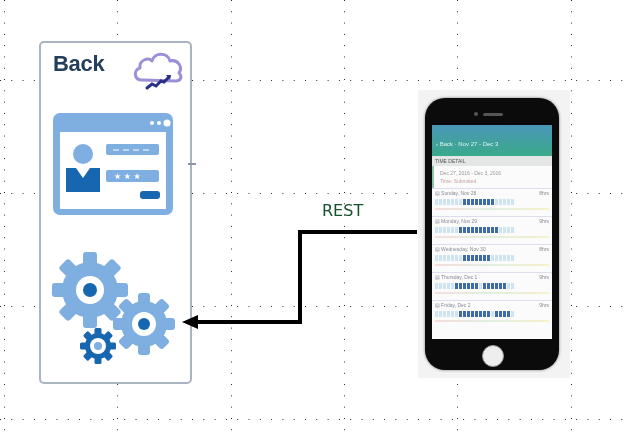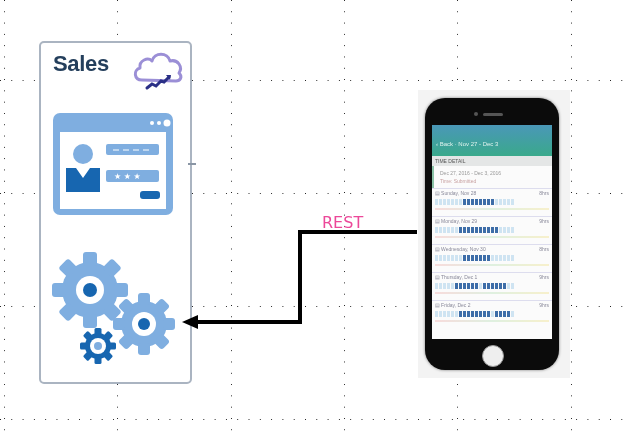--- a/index.html
+++ b/index.html
@@ -9,22 +9,22 @@
   .grid-v { position:absolute; top:0; width:1px; height:440px;
             background-image: linear-gradient(#222 0 1px, transparent 1px 100%);
             background-size:1px 11.3px; }
   .grid-h { position:absolute; left:0; height:1px; width:624px;
             background-image: linear-gradient(90deg, #222 0 1px, transparent 1px 100%);
             background-size:11.3px 1px; }
   .panel { position:absolute; left:39px; top:41px; width:149px; height:339px;
            border:2px solid #aab4c1; border-radius:5px; background:#fff; }
   .brand { position:absolute; left:53px; top:52px; color:#243f5c; font-weight:bold;
            font-size:22px; line-height:23px; letter-spacing:-0.3px; }
-  .rest-label { position:absolute; left:322px; top:201px; font-size:16px; color:#ec4899;
-                font-family:"DejaVu Sans", sans-serif;margin-top:12px; }
+  .rest-label { position:absolute; left:322px; top:201px; font-size:16px; color:#14532d;
+                font-family:"DejaVu Sans", sans-serif; }
   .phone-bg { position:absolute; left:418px; top:90px; width:152px; height:288px; background:#f3f3f3; }
   .phone { position:absolute; left:425px; top:98px; width:134px; height:272px; background:#0b0b0b;
            border-radius:20px; box-shadow:0 0 3px #777; }
   .speaker { position:absolute; left:483px; top:113px; width:20px; height:3px; background:#555; border-radius:2px; }
   .camera { position:absolute; left:474px; top:112px; width:4px; height:4px; background:#555; border-radius:50%; }
   .home-btn { position:absolute; left:482px; top:345px; width:20px; height:20px; border-radius:50%;
               background:#eee; border:1px solid #999; }
   .screen { position:absolute; left:432px; top:125px; width:120px; height:214px; background:#fbfbfb; overflow:hidden; }
   .appbar { height:31px; background:linear-gradient(#4a97b8, #3aa98b); color:#dff3ee;
             font-size:6px; padding:16px 4px 0 4px; box-sizing:border-box; white-space:nowrap; }
@@ -51,21 +51,21 @@
   <div class="grid-h" style="top:80px"></div>
   <div class="grid-h" style="top:193px"></div>
   <div class="grid-h" style="top:306px"></div>
   <div class="grid-h" style="top:419px"></div>
 </div>
 
 <div class="panel"></div>
 <div class="abs" style="left:188px;top:163px;width:8px;height:2px;background:#8a96a5"></div>
 
 <div class="brand">
-  <div>Sales</div>
+  <div>Back</div>
 </div>
 
 <svg class="abs" style="left:130px;top:44px" width="56" height="50" viewBox="0 0 56 50">
   <path d="M12 36 C4 36 3 26 10 24 C9 16 18 13 22 17 C24 8 38 8 40 17 C48 15 53 23 49 29 C53 33 50 37 46 37 Z" fill="none" stroke="#9b8fd6" stroke-width="3" stroke-linejoin="round"></path>
   <path d="M17 44 L22 40 L26 42 L31 37 L34 38 L39 33" fill="none" stroke="#2a2f86" stroke-width="3" stroke-linecap="round"></path>
   <path d="M36 31 L41 31 L40 36 Z" fill="#2a2f86"></path>
 </svg>
 
 <svg class="abs" style="left:52px;top:112px" width="122" height="104" viewBox="0 0 122 104">
   <rect x="1" y="1" width="120" height="102" rx="7" fill="#7faee0"></rect>

